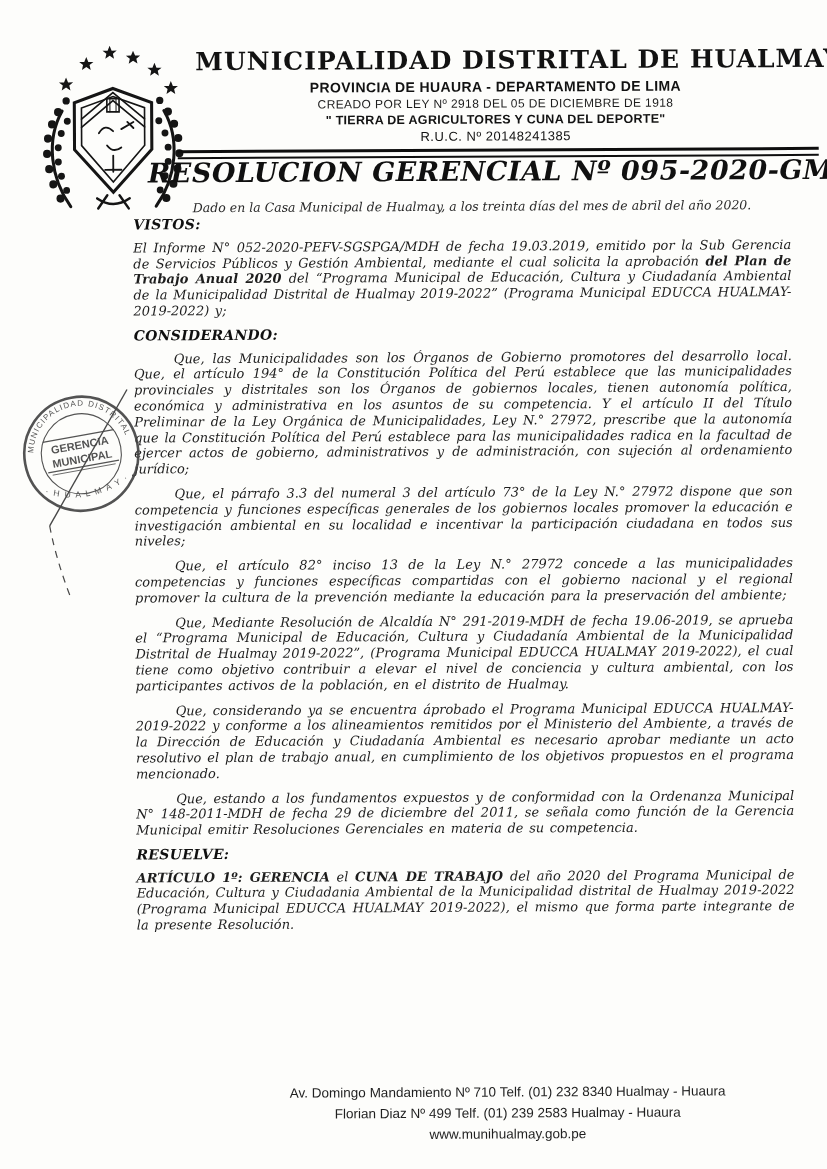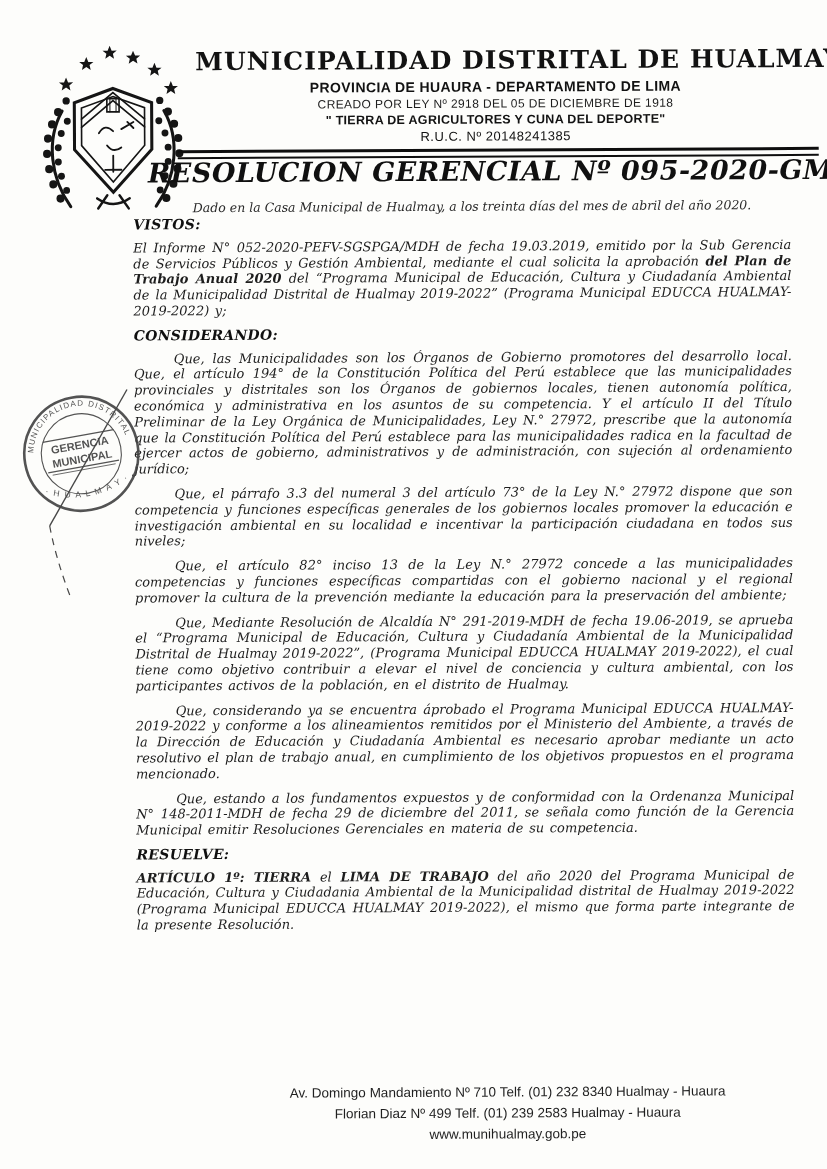--- a/index.html
+++ b/index.html
@@ -109,21 +109,21 @@
 
     <div class="sec-h">CONSIDERANDO:</div>
     <p class="ind">Que, las Municipalidades son los Órganos de Gobierno promotores del desarrollo local. Que, el artículo 194° de la Constitución Política del Perú establece que las municipalidades provinciales y distritales son los Órganos de gobiernos locales, tienen autonomía política, económica y administrativa en los asuntos de su competencia. Y el artículo II del Título Preliminar de la Ley Orgánica de Municipalidades, Ley N.° 27972, prescribe que la autonomía que la Constitución Política del Perú establece para las municipalidades radica en la facultad de ejercer actos de gobierno, administrativos y de administración, con sujeción al ordenamiento jurídico;</p>
     <p class="ind">Que, el párrafo 3.3 del numeral 3 del artículo 73° de la Ley N.° 27972 dispone que son competencia y funciones específicas generales de los gobiernos locales promover la educación e investigación ambiental en su localidad e incentivar la participación ciudadana en todos sus niveles;</p>
     <p class="ind">Que, el artículo 82° inciso 13 de la Ley N.° 27972 concede a las municipalidades competencias y funciones específicas compartidas con el gobierno nacional y el regional promover la cultura de la prevención mediante la educación para la preservación del ambiente;</p>
     <p class="ind">Que, Mediante Resolución de Alcaldía N° 291-2019-MDH de fecha 19.06-2019, se aprueba el “Programa Municipal de Educación, Cultura y Ciudadanía Ambiental de la Municipalidad Distrital de Hualmay 2019-2022”, (Programa Municipal EDUCCA HUALMAY 2019-2022), el cual tiene como objetivo contribuir a elevar el nivel de conciencia y cultura ambiental, con los participantes activos de la población, en el distrito de Hualmay.</p>
     <p class="ind">Que, considerando ya se encuentra áprobado el Programa Municipal EDUCCA HUALMAY-2019-2022 y conforme a los alineamientos remitidos por el Ministerio del Ambiente, a través de la Dirección de Educación y Ciudadanía Ambiental es necesario aprobar mediante un acto resolutivo el plan de trabajo anual, en cumplimiento de los objetivos propuestos en el programa mencionado.</p>
     <p class="ind">Que, estando a los fundamentos expuestos y de conformidad con la Ordenanza Municipal N° 148-2011-MDH de fecha 29 de diciembre del 2011, se señala como función de la Gerencia Municipal emitir Resoluciones Gerenciales en materia de su competencia.</p>
 
     <div class="sec-h">RESUELVE:</div>
-    <p><span class="b">ARTÍCULO 1º: TIERRA</span><span> el </span><span class="b">LIMA DE TRABAJO</span><span> del año 2020 del Programa Municipal de Educación, Cultura y Ciudadania Ambiental de la Municipalidad distrital de Hualmay 2019-2022 (Programa Municipal EDUCCA HUALMAY 2019-2022), el mismo que forma parte integrante de la presente Resolución.</span></p>
+    <p><span class="b">ARTÍCULO 1º: GERENCIA</span><span> el </span><span class="b">CUNA DE TRABAJO</span><span> del año 2020 del Programa Municipal de Educación, Cultura y Ciudadania Ambiental de la Municipalidad distrital de Hualmay 2019-2022 (Programa Municipal EDUCCA HUALMAY 2019-2022), el mismo que forma parte integrante de la presente Resolución.</span></p>
   </div>
 
   <svg class="stamp" viewBox="0 0 160 235" fill="none" stroke="#3c3c3c">
     <g transform="rotate(-10 72 80)">
       <circle cx="72" cy="80" r="57" stroke-width="2.6"></circle>
       <circle cx="72" cy="80" r="40" stroke-width="1.1"></circle>
       <path id="arcTop" d="M 24,80 A 48,48 0 1 1 120,80" stroke="none"></path>
       <path id="arcBot" d="M 28,112 Q 72,134 116,112" stroke="none"></path>
       <text font-family="Liberation Sans, sans-serif" font-size="8" letter-spacing="1.2" fill="#3c3c3c" stroke="none">
         <textPath href="#arcTop" startOffset="50%" text-anchor="middle">MUNICIPALIDAD DISTRITAL</textPath>

